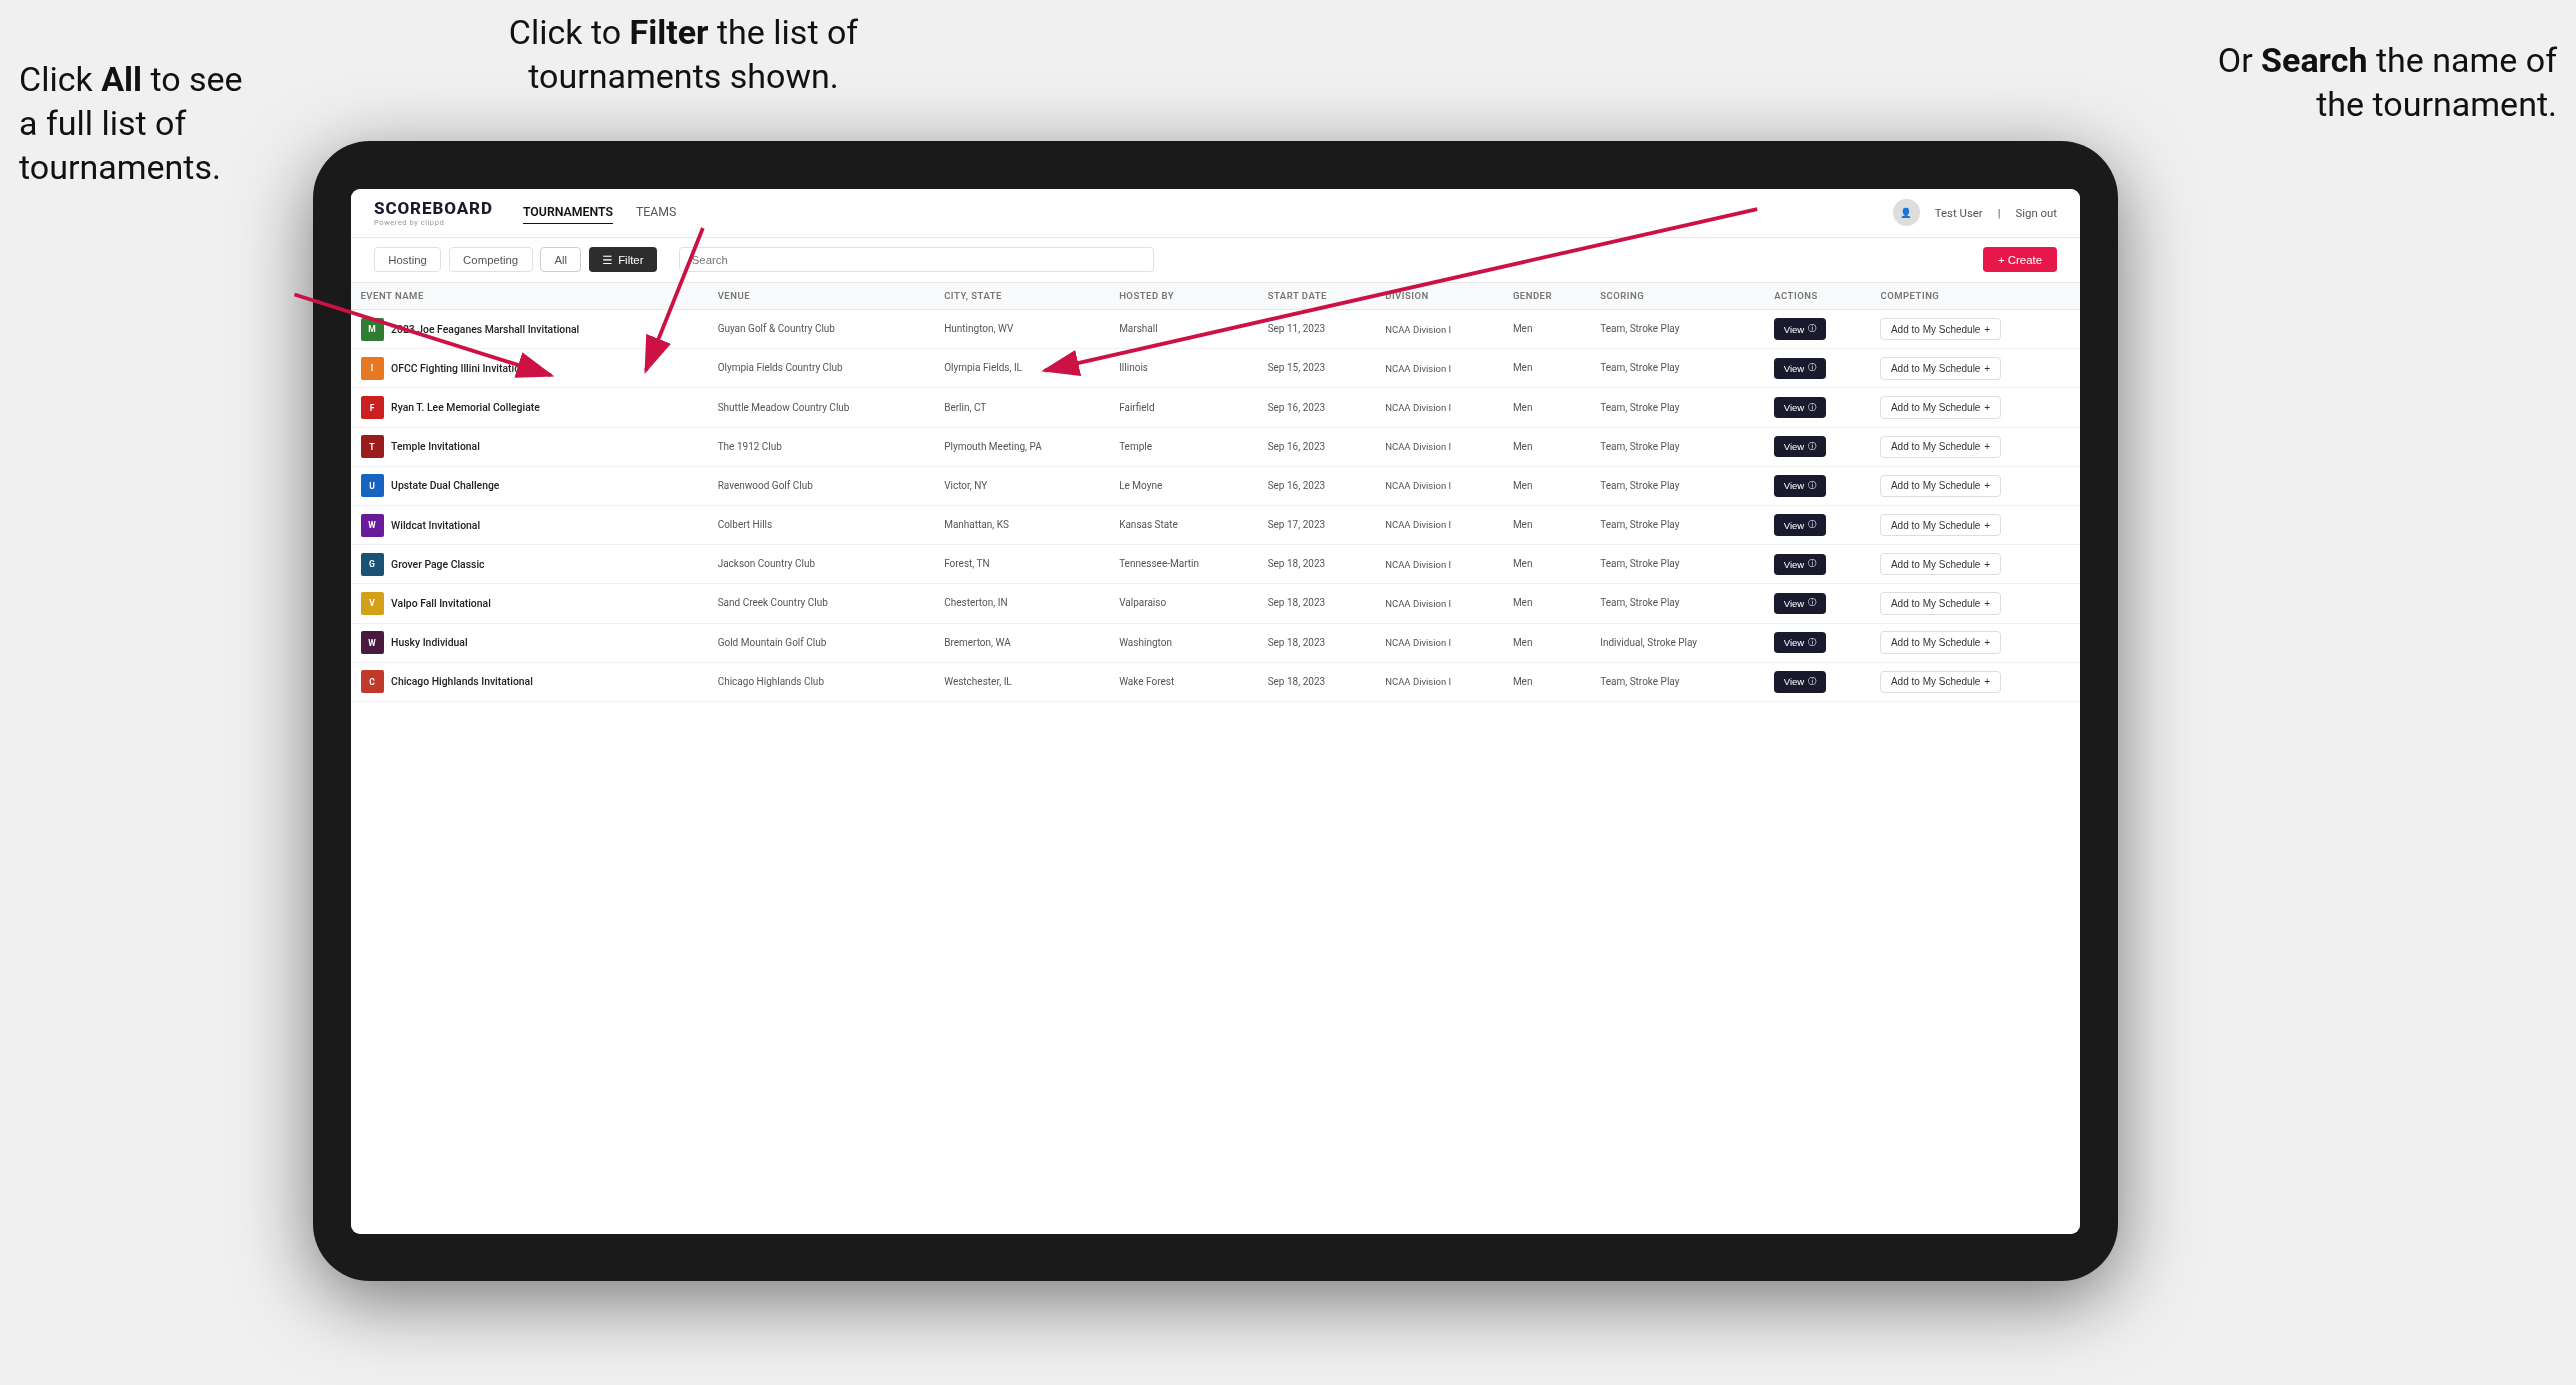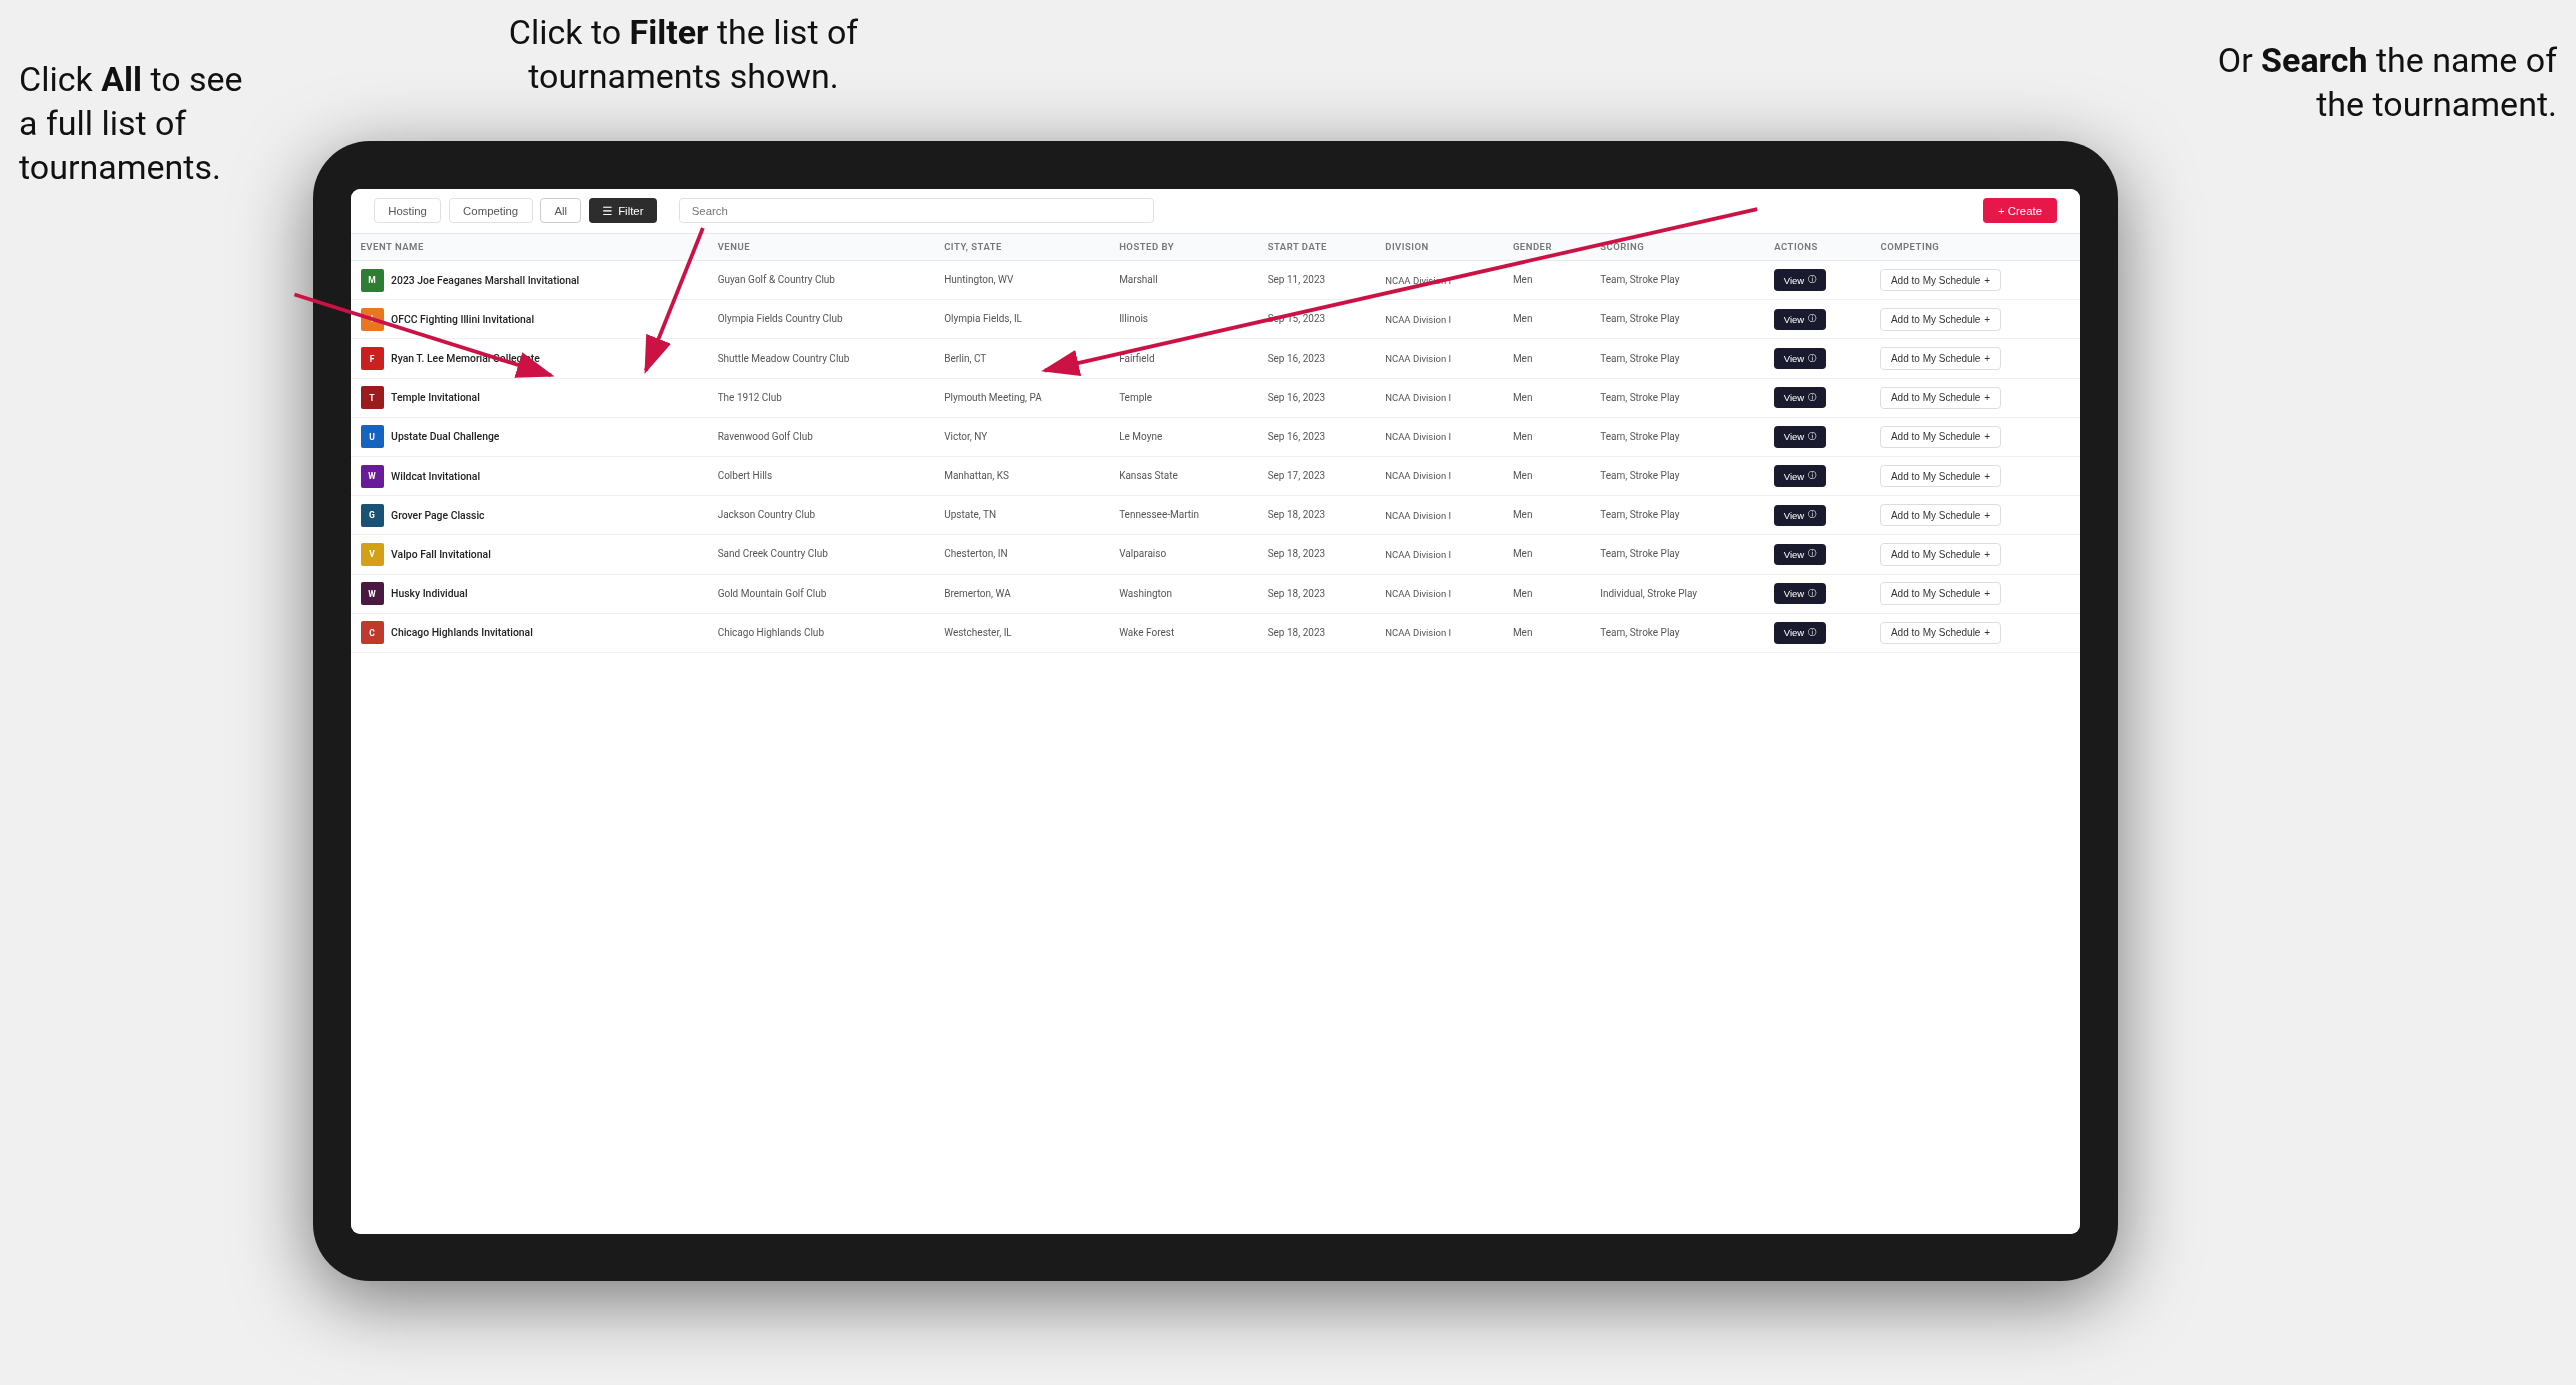--- a/index.html
+++ b/index.html
@@ -319,20 +319,36 @@
     </marker>
     <marker id="arr3" markerWidth="10" markerHeight="7" refX="9" refY="3.5" orient="auto">
       <polygon points="0 0, 10 3.5, 0 7" fill="#cc1144"></polygon>
     </marker>
   </defs>
 </svg>
 
 <div class="tablet">
   <div class="tablet-screen">
 
+    <div class="app-header">
+      <div class="logo-area">
+        <span class="logo-text">SCOREBOARD</span>
+        <span class="logo-sub">Powered by clippd</span>
+      </div>
+      <nav class="nav-tabs">
+        <span class="nav-tab active">TOURNAMENTS</span>
+        <span class="nav-tab">TEAMS</span>
+      </nav>
+      <div class="header-right">
+        <div class="user-avatar">👤</div>
+        <span>Test User</span>
+        <span>|</span>
+        <span style="cursor:pointer;">Sign out</span>
+      </div>
+    </div>
 
     <div class="toolbar">
       <button class="tab-btn">Hosting</button>
       <button class="tab-btn">Competing</button>
       <button class="tab-btn active-tab">All</button>
       <button class="filter-btn">
         <span>☰</span>
         <span>Filter</span>
       </button>
       <div class="search-box">
@@ -509,21 +525,21 @@
       </td>
     </tr>
             <tr>
       <td>
         <div class="event-name-cell">
           <div class="team-logo" style="background:#1a5276; color:white;">G</div>
           <span class="event-name-text">Grover Page Classic</span>
         </div>
       </td>
       <td class="small-text">Jackson Country Club</td>
-      <td class="small-text">Upstate, TN</td>
+      <td class="small-text">Forest, TN</td>
       <td class="small-text">Tennessee-Martin</td>
       <td class="small-text">Sep 18, 2023</td>
       <td class="division-text">NCAA Division I</td>
       <td class="small-text">Men</td>
       <td class="small-text">Team, Stroke Play</td>
       <td>
         <button class="view-btn">
           View <span style="font-size:8.5px;">ⓘ</span>
         </button>
       </td>

